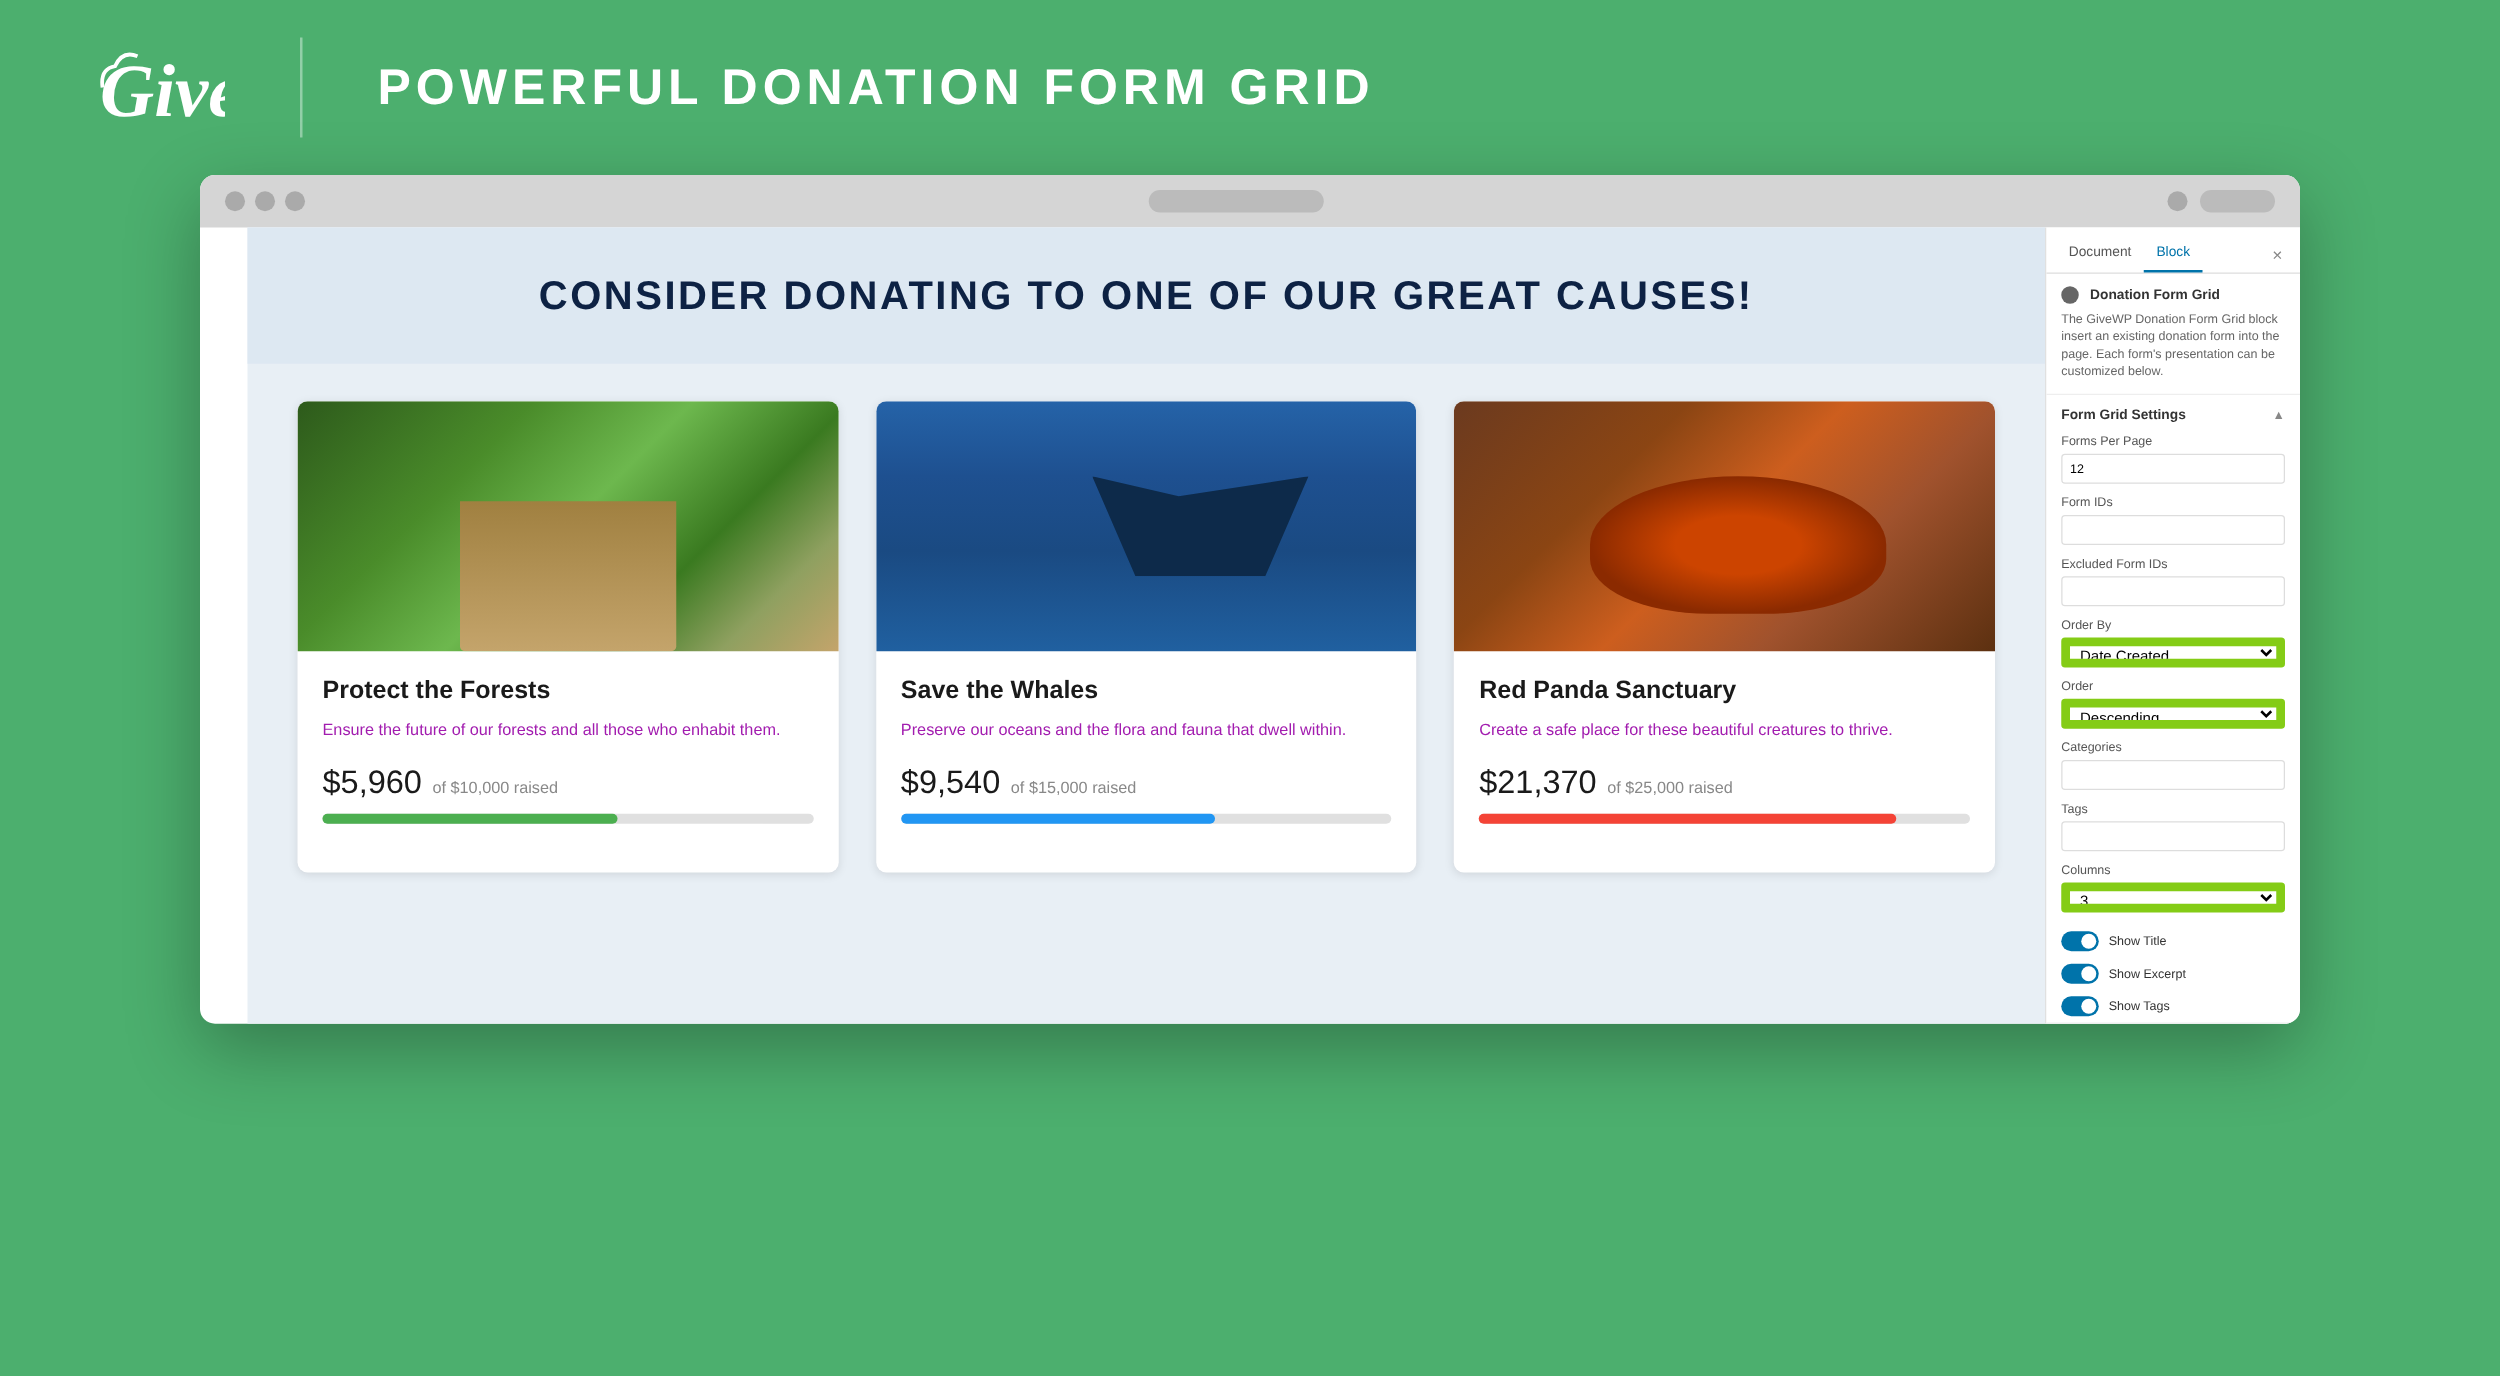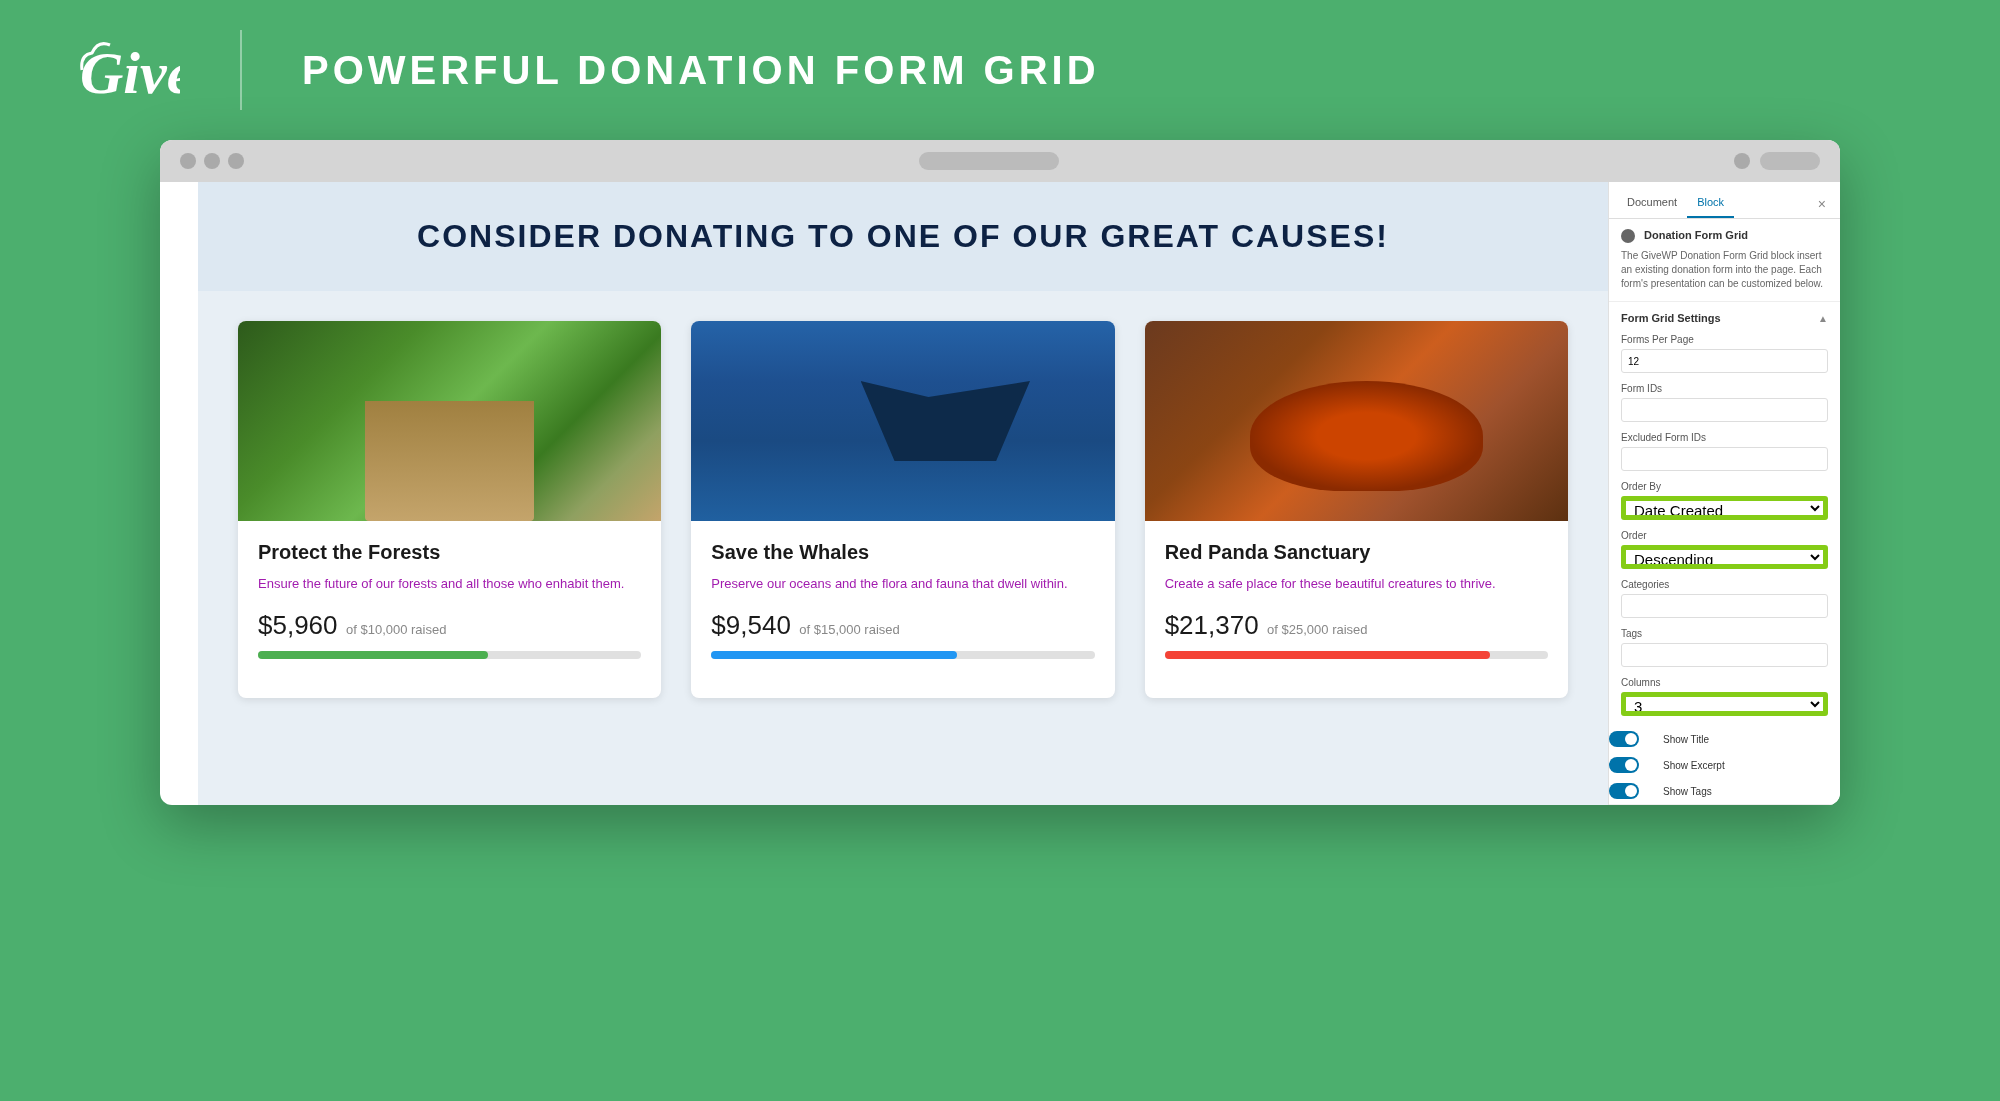--- a/index.html
+++ b/index.html
@@ -221,21 +221,21 @@
     .progress-bar-fill {
       height: 100%;
       border-radius: 4px;
     }
     .green-fill { background: #4caf50; width: 60%; }
     .blue-fill { background: #2196f3; width: 64%; }
     .red-fill { background: #f44336; width: 85%; }
 
     
     .sidebar-panel {
-      width: 232px;
+      width: 204px;
       background: white;
       border-left: 1px solid #e0e0e0;
       font-size: 11px;
       color: #333;
       flex-shrink: 0;
       overflow-y: auto;
     }
 
     .sidebar-tabs {
       display: flex;
@@ -313,33 +313,33 @@
       width: 100%;
       height: 24px;
       border: 1px solid #ddd;
       border-radius: 3px;
       padding: 0 6px;
       font-size: 10px;
     }
     .sidebar-select {
       width: 100%;
       height: 24px;
-      border: 5px solid #84cc16;
+      border: 7px solid #84cc16;
       border-radius: 3px;
       padding: 0 4px;
-      font-size: 15px;
+      font-size: 12px;
       background: white;
       appearance: auto;
     }
 
     .toggle-row {
       display: flex;
       align-items: center;
-      padding: 5px 0;
-      gap: 24px;
+      padding: 5px 12px;
+      gap: 8px;
     }
     .toggle {
       width: 30px;
       height: 16px;
       background: #0073aa;
       border-radius: 8px;
       position: relative;
       flex-shrink: 0;
     }
     .toggle::after {

